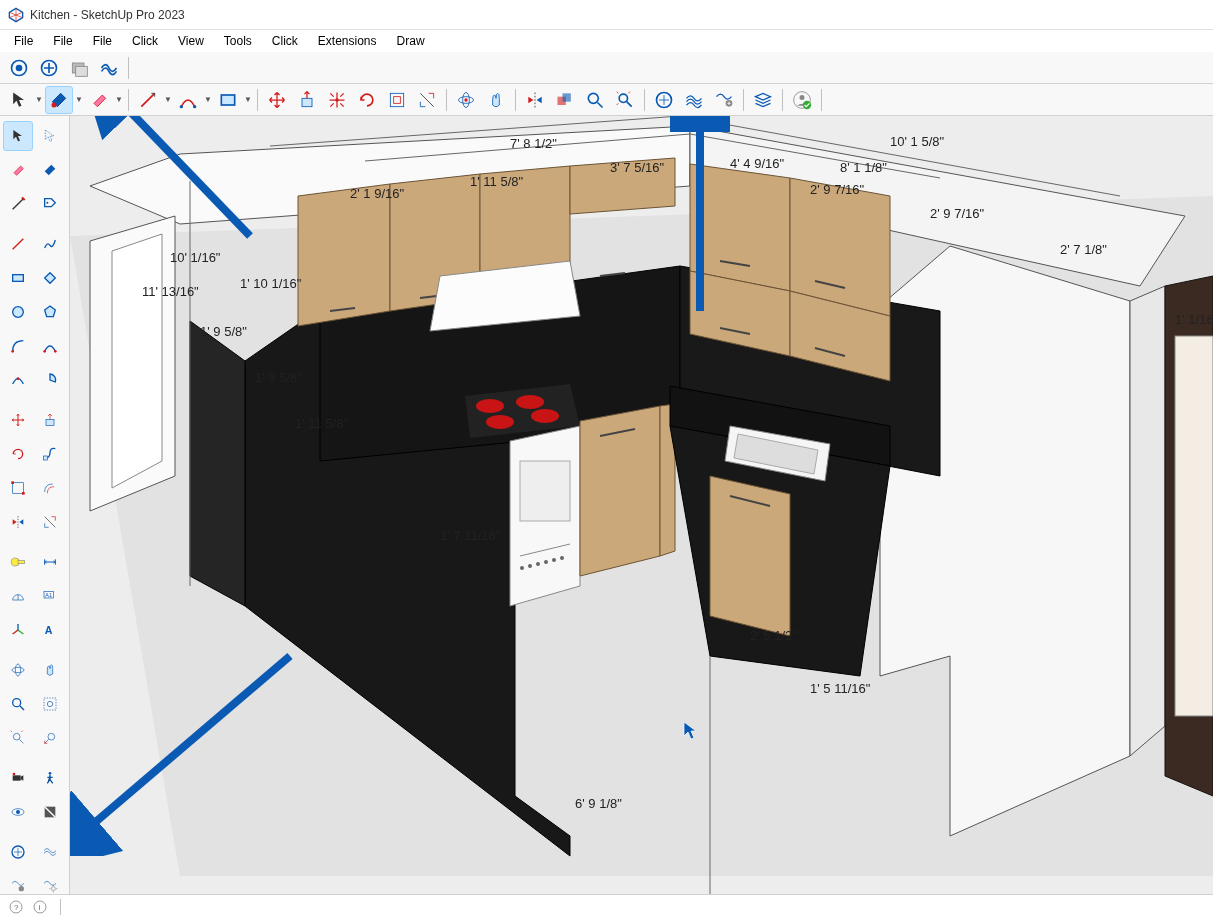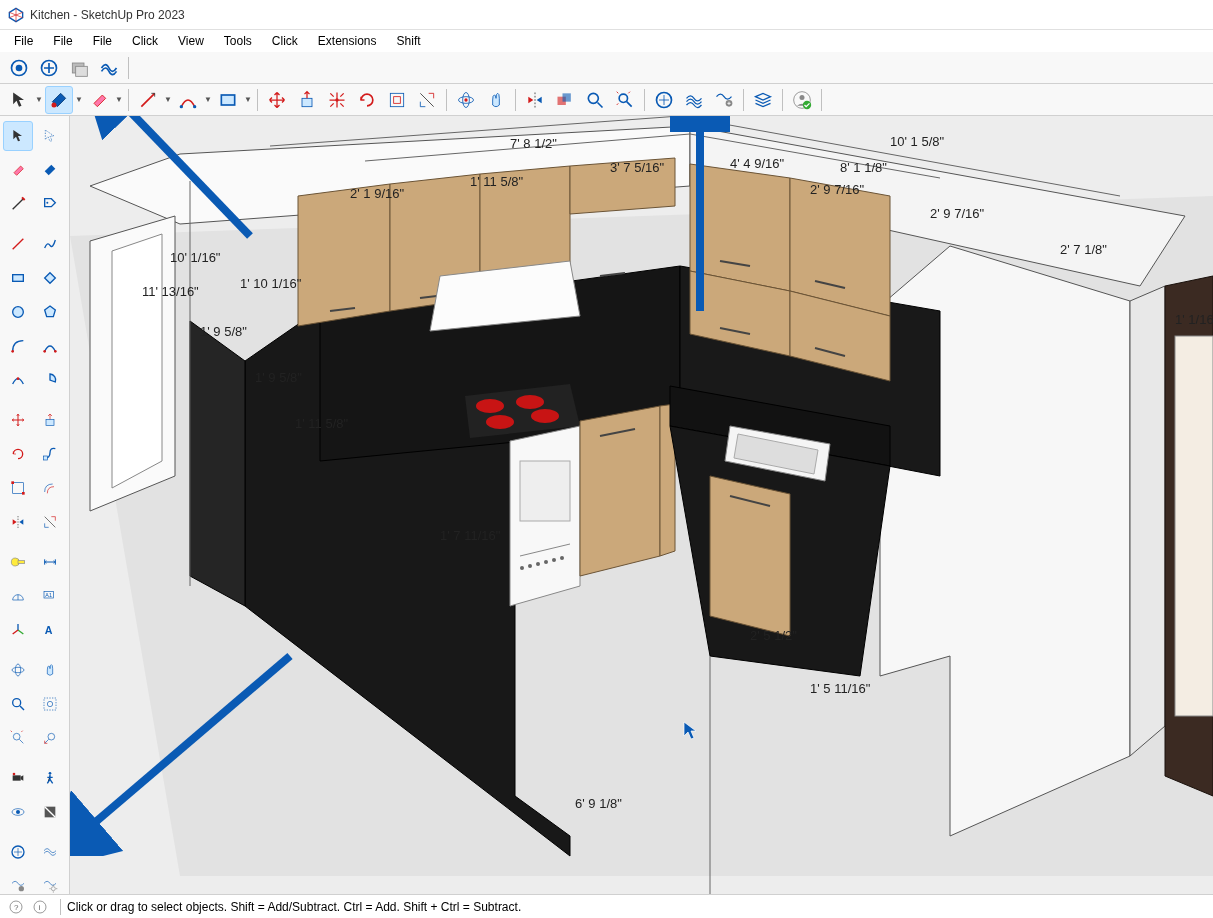--- a/index.html
+++ b/index.html
@@ -56,21 +56,21 @@
 
 <div class="menubar">
   <span class="menu-item">File</span>
   <span class="menu-item">File</span>
   <span class="menu-item">File</span>
   <span class="menu-item">Click</span>
   <span class="menu-item">View</span>
   <span class="menu-item">Tools</span>
   <span class="menu-item">Click</span>
   <span class="menu-item">Extensions</span>
-  <span class="menu-item">Shift</span>
+  <span class="menu-item">Draw</span>
 </div>
 
 <div class="toolbar-row">
   <span class="btn">
       <svg class="ico" viewBox="0 0 24 24">
         <circle cx="12" cy="12" r="9" stroke="#0a5ab4" stroke-width="2" fill="none"></circle>
         <circle cx="12" cy="12" r="4" fill="#0a5ab4"></circle>
       </svg>
     </span>
   <span class="btn">
@@ -727,14 +727,13 @@
         <text x="9" y="16" font-size="12" fill="#666">?</text>
       </svg>
     </span>
   <span class="sbtn">
       <svg class="ico-s" viewBox="0 0 24 24">
         <circle cx="12" cy="12" r="9" stroke="#666" fill="none"></circle>
         <text x="10" y="16" font-size="12" fill="#666">i</text>
       </svg>
     </span>
   <span class="sep"></span>
-  <span>Click or drag to select objects. Shift = Add/Subtract. Ctrl = Add. Shift + Ctrl = Subtract.</span>
 </div>
 
 </body></html>

